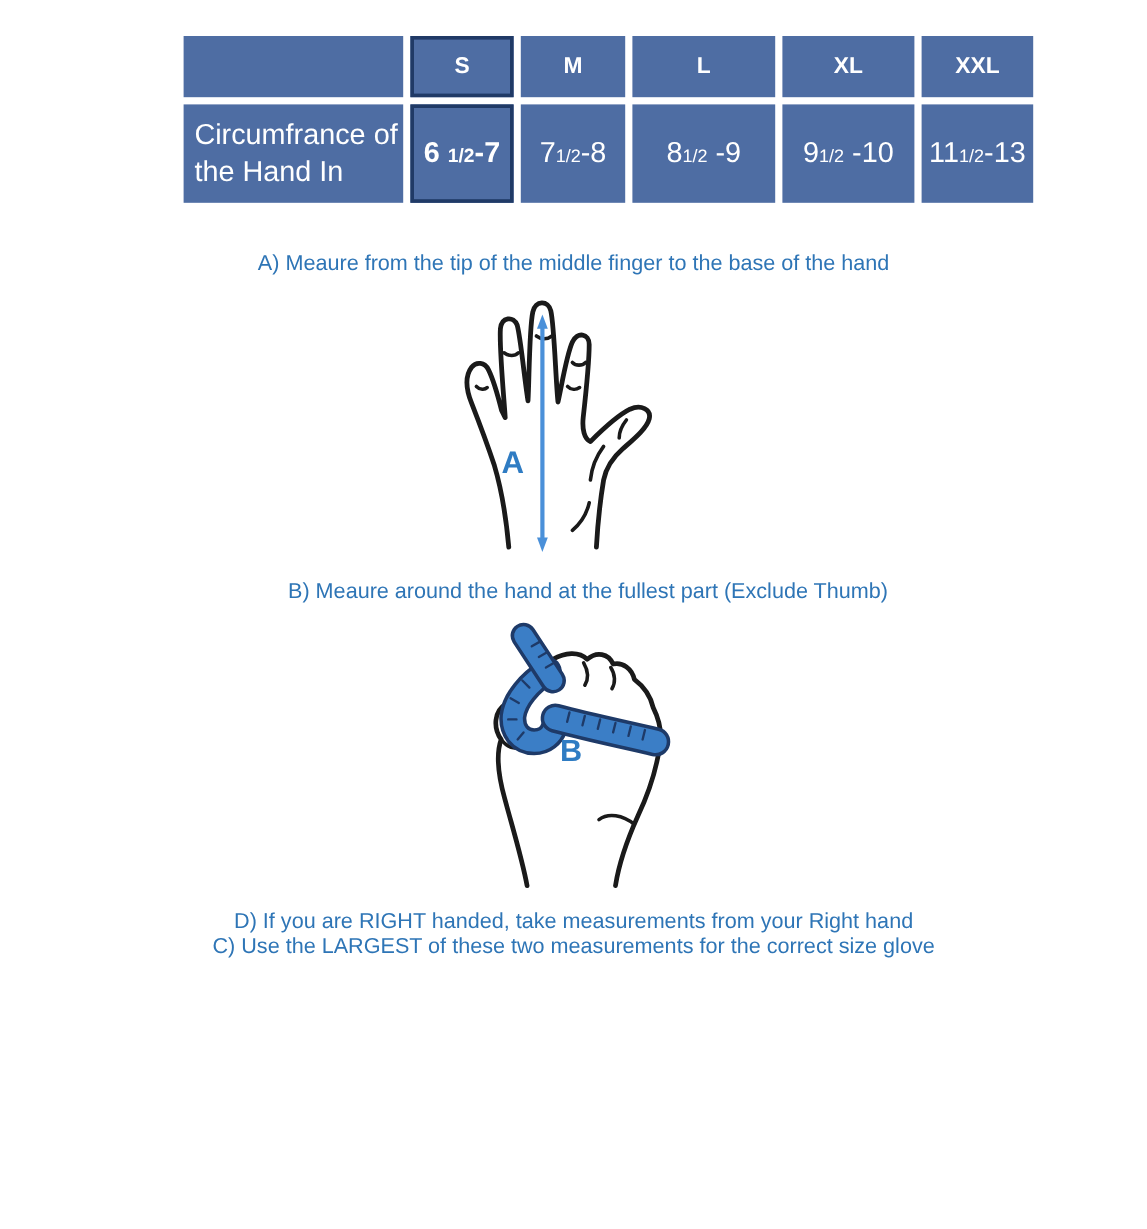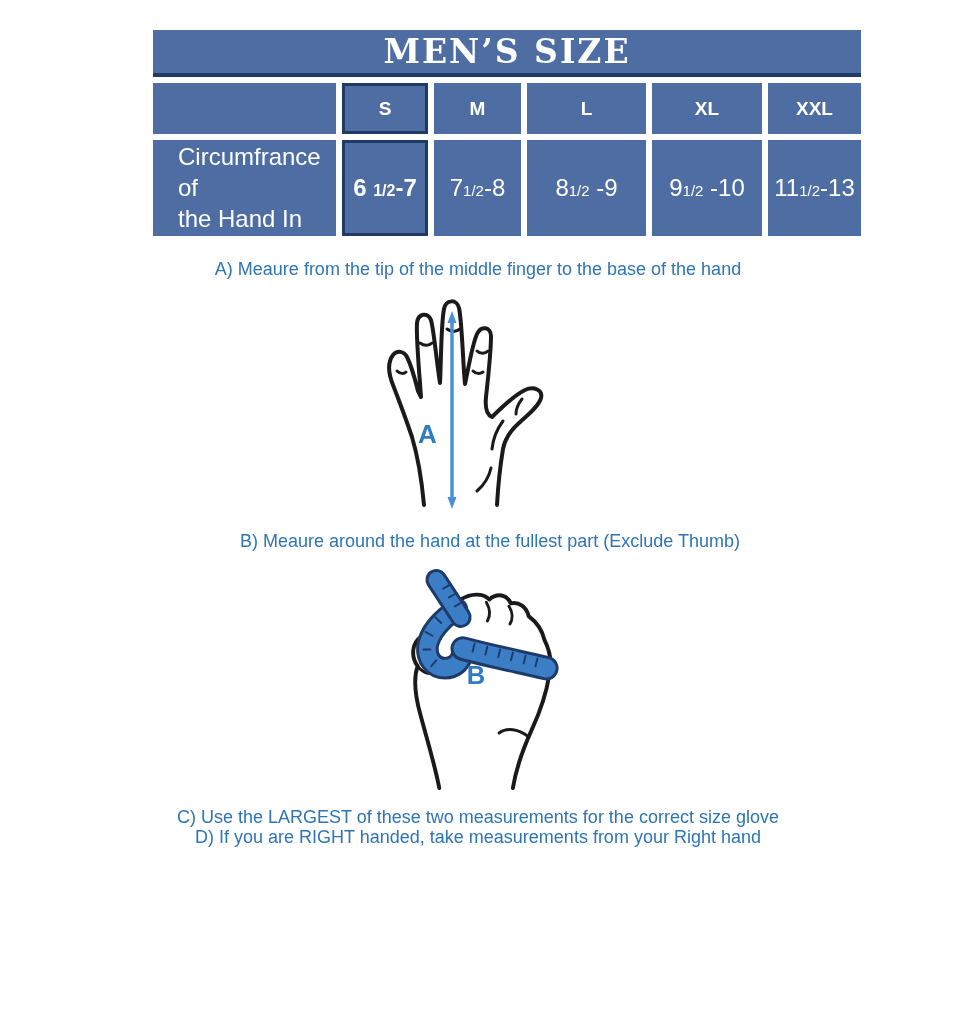--- a/index.html
+++ b/index.html
@@ -15,30 +15,30 @@
     background:#4E6DA3;color:#ffffff;text-align:center;vertical-align:middle;
     font-family:"Liberation Sans",sans-serif;
   }
   .title-cell{
     height:41px;
     font-family:"DejaVu Serif",serif;font-weight:bold;font-size:33px;letter-spacing:2px;
     border-bottom:4px solid #203A66;
   }
   .head-row td{height:43px;font-size:19px;font-weight:bold;}
   .inch-row td{height:74px;font-size:24px;}
-  .label-cell{text-align:left;padding-left:25px;font-size:21px;font-weight:normal;line-height:1.3;margin-top:39px;}
+  .label-cell{text-align:left;padding-left:9px;font-size:21px;font-weight:normal;line-height:1.3;margin-top:39px;}
   .cm-row td{height:45px;font-size:22px;}
   .cm-label{font-size:20px;}
   .s-col{border:3px solid #203A66;}
   .inch-row .s-col,.cm-row .s-col{font-weight:bold;margin-left:32px;}
   .frac{font-size:15px;}
   .inch-row .s-col .frac{font-size:16px;}
   
   .instr{color:#2E75B6;font-size:18px;line-height:20.5px;text-align:center;width:956px;}
-  .instr-a{margin-top:17px;}
+  .instr-a{margin-top:34px;}
   .instr-b{margin-top:14px;padding-left:12px;}
   .instr-block{margin-top:11px;}
   
   .diagram{display:block;}
   .diagram-a{margin:8px 0 0 360px;}
   .diagram-b{margin:8px 0 0 396px;}
   .diag-label{font-family:"Liberation Sans",sans-serif;font-weight:bold;font-size:26px;fill:#2F7CC3;}
   .ink{fill:none;stroke:#1a1a1a;stroke-width:4;stroke-linecap:round;stroke-linejoin:round;}
   .ink-thin{fill:none;stroke:#1a1a1a;stroke-width:3;stroke-linecap:round;}
   .arrow-line{stroke:#4A90D9;stroke-width:3.5;}
@@ -54,23 +54,20 @@
   <table>
     <colgroup>
       <col style="width:183px">
         <col style="width:86px">
         <col style="width:87px">
       <col style="width:119px">
         <col style="width:110px">
         <col style="width:93px">
     </colgroup>
     <tbody>
-      <tr>
-        <td colspan="6" class="title-cell">MEN’S SIZE</td>
-      </tr>
       <tr class="head-row">
         <td class="blank"></td>
         <td class="s-col">S</td>
         <td>M</td>
         <td>L</td>
         <td>XL</td>
         <td>XXL</td>
       </tr>
       <tr class="inch-row">
         <td class="label-cell">
@@ -173,15 +170,15 @@
     <line class="tape-tick" x1="93" y1="88" x2="91" y2="96"></line>
     <line class="tape-tick" x1="106" y1="91" x2="104" y2="99"></line>
     <line class="tape-tick" x1="119" y1="94" x2="117" y2="102"></line>
     <line class="tape-tick" x1="132" y1="97" x2="130" y2="105"></line>
     <line class="tape-tick" x1="144" y1="100" x2="142" y2="108"></line>
   </g>
   <text class="diag-label" x="72" y="126">B</text>
 </svg>
 
 <div class="instr-block">
+  <div class="instr">D) If you are RIGHT handed, take measurements from your Right hand</div>
   <div class="instr">C) Use the LARGEST of these two measurements for the correct size glove</div>
-  <div class="instr">D) If you are RIGHT handed, take measurements from your Right hand</div>
 </div>
 
 </body></html>

